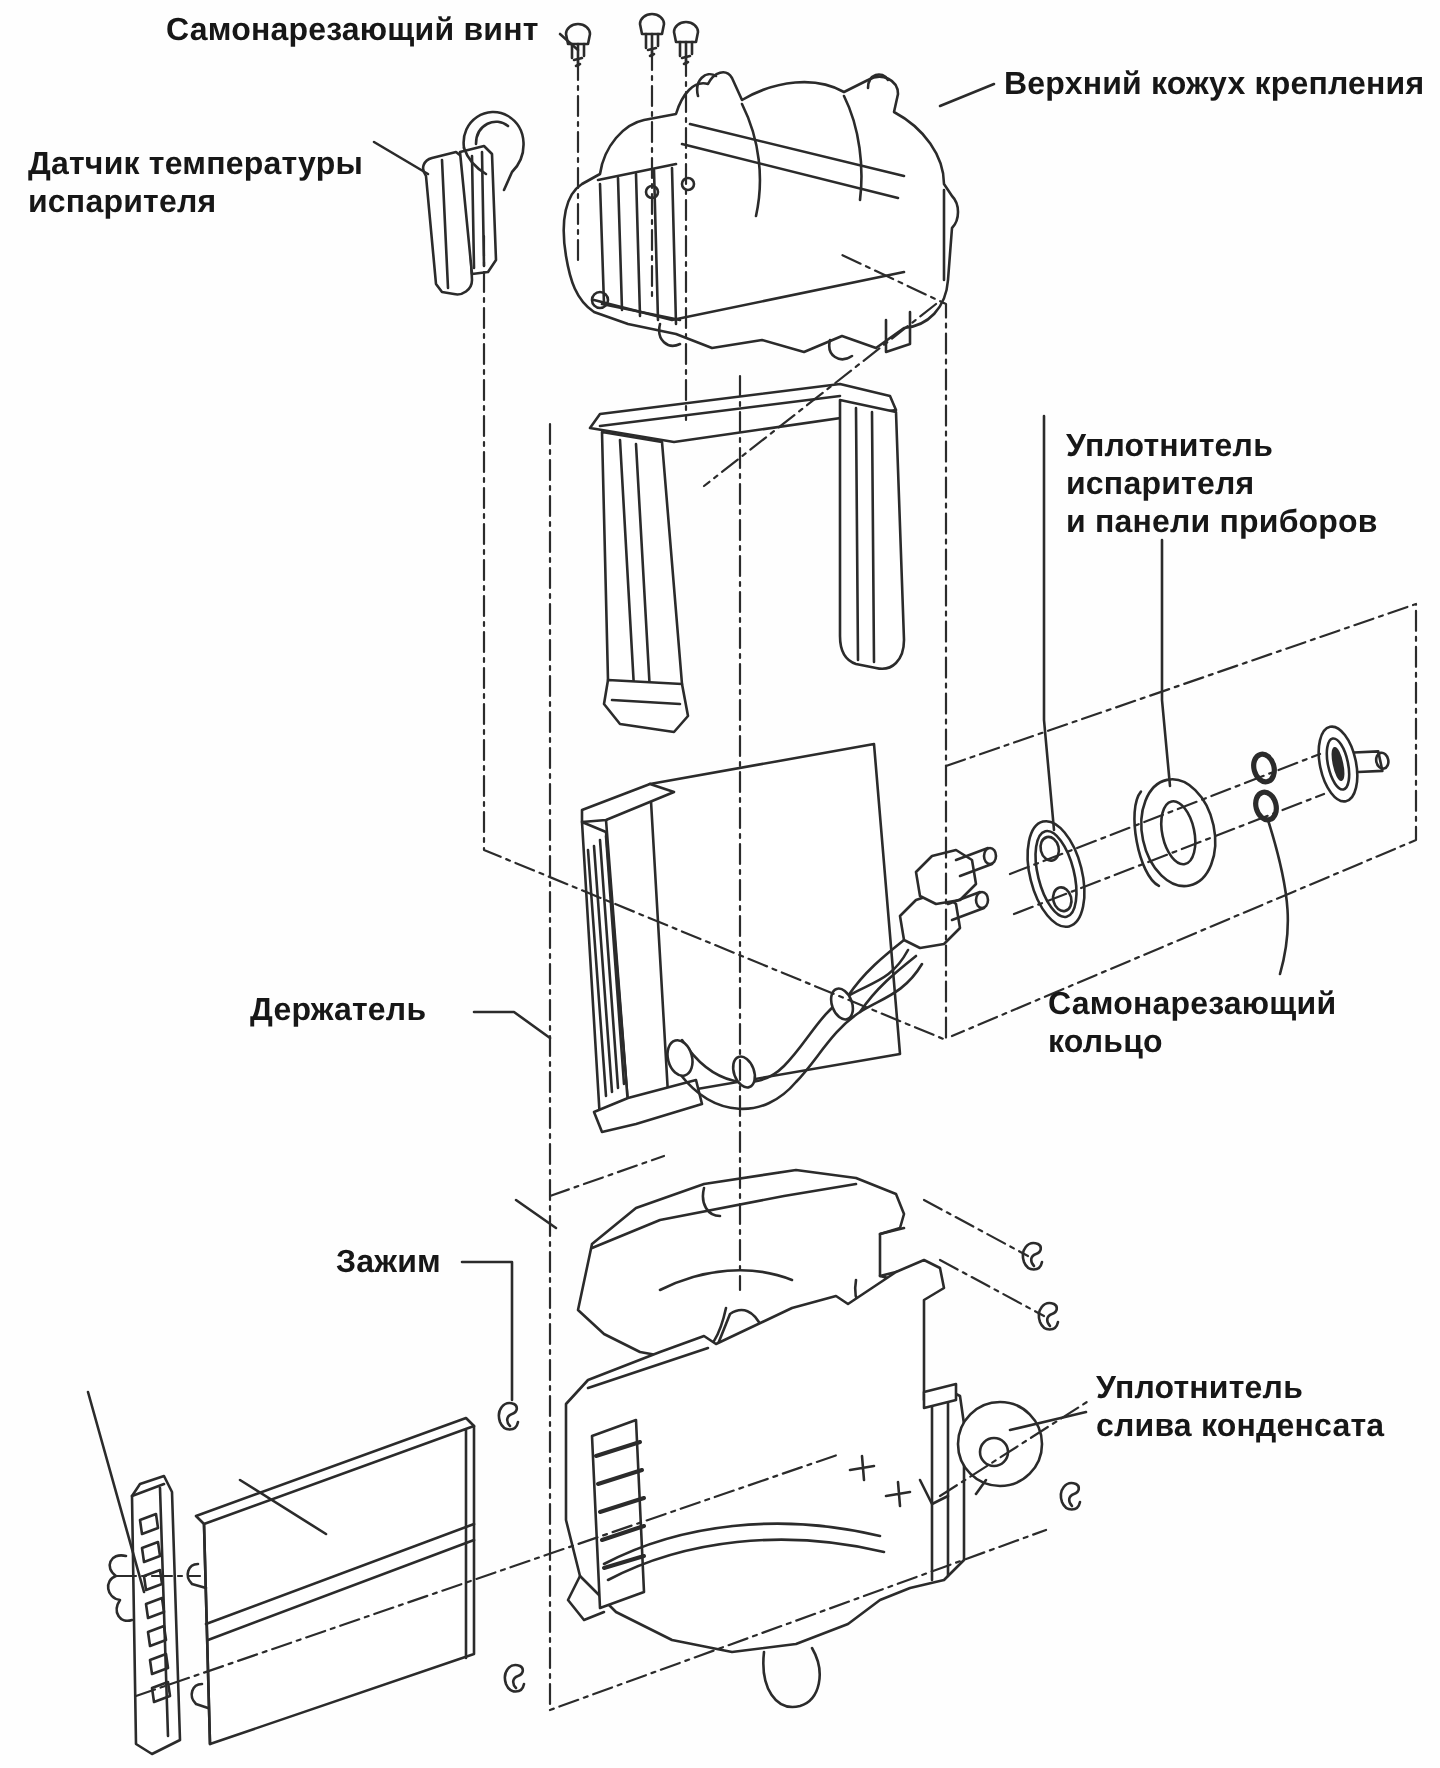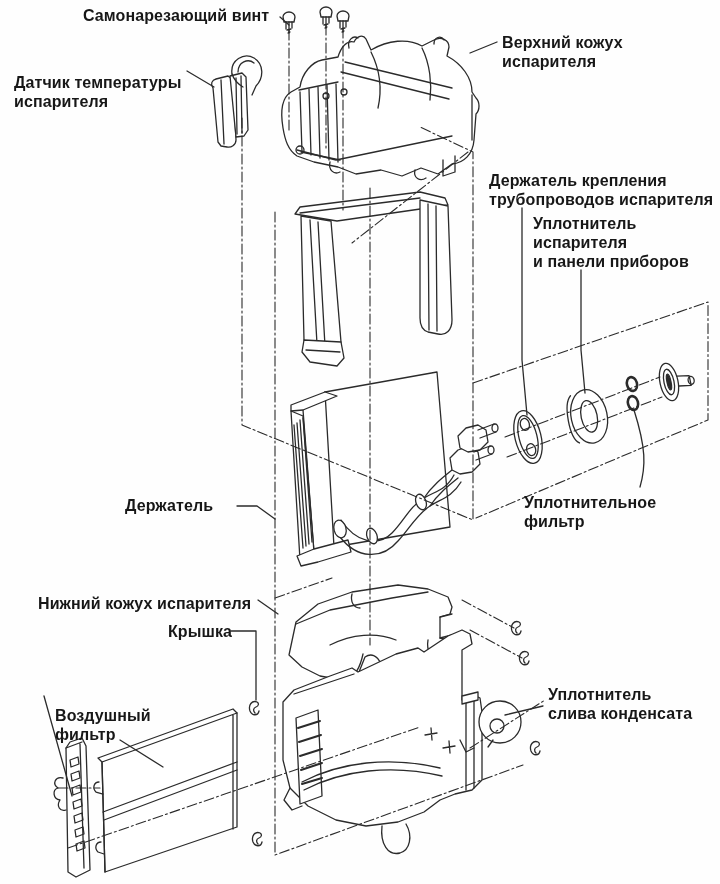--- a/index.html
+++ b/index.html
@@ -208,30 +208,25 @@
       <path d="M258,600 L278,614"></path>
       <path d="M231,631 L256,631 L256,700"></path>
       <path d="M44,696 L72,796"></path>
       <path d="M120,740 L163,767"></path>
       <path d="M543,706 L505,715"></path>
     </g>
   </g>
 </svg>
 
 <div class="lbl" style="left:83px;top:6px">Самонарезающий винт</div>
-<div class="lbl" style="left:502px;top:33px">Верхний кожух испарителя</div>
+<div class="lbl" style="left:502px;top:33px">Верхний кожух крепления</div>
 <div class="lbl" style="left:14px;top:73px">Датчик температуры
 испарителя</div>
-<div class="lbl" style="left:489px;top:171px">Держатель крепления
-трубопроводов испарителя</div>
 <div class="lbl" style="left:533px;top:214px">Уплотнитель
 испарителя
 и панели приборов</div>
 <div class="lbl" style="left:125px;top:496px">Держатель</div>
-<div class="lbl" style="left:524px;top:493px">Уплотнительное фильтр</div>
-<div class="lbl" style="left:38px;top:594px">Нижний кожух испарителя</div>
-<div class="lbl" style="left:168px;top:622px">Крышка</div>
-<div class="lbl" style="left:55px;top:706px">Воздушный
-фильтр</div>
+<div class="lbl" style="left:524px;top:493px">Самонарезающий кольцо</div>
+<div class="lbl" style="left:168px;top:622px">Зажим</div>
 <div class="lbl" style="left:548px;top:685px">Уплотнитель
 слива конденсата</div>
 
 </div>
 
 </body></html>

